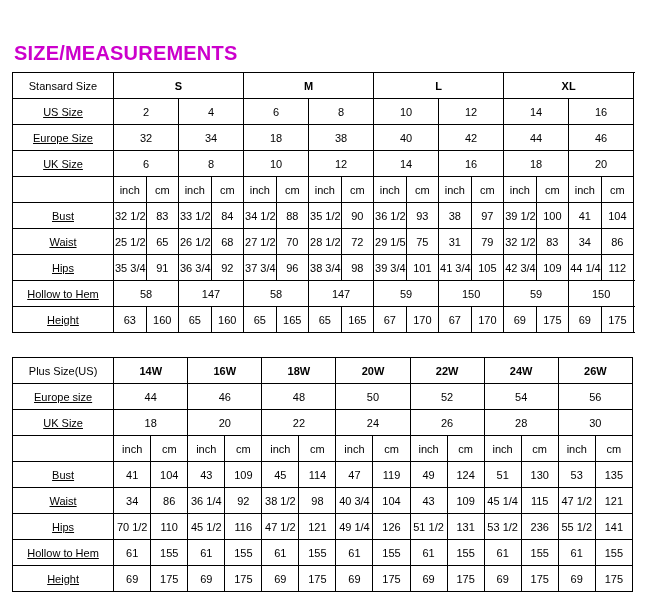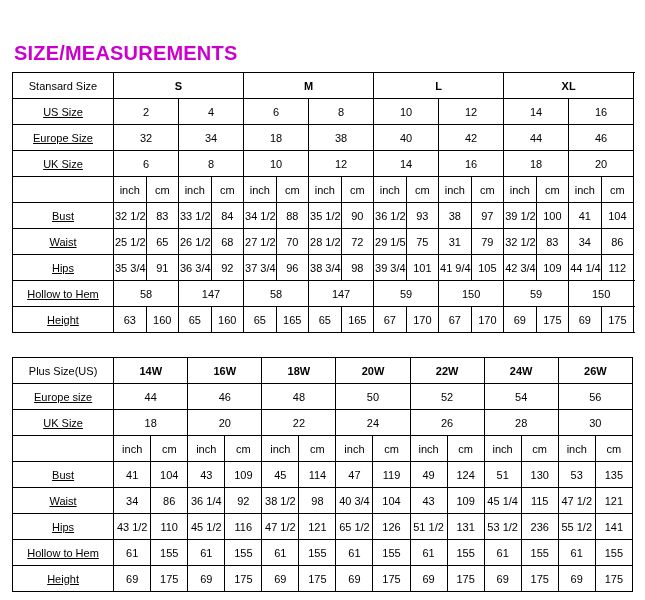--- a/index.html
+++ b/index.html
@@ -207,21 +207,21 @@
         <td>35 3/4</td>
         <td>91</td>
         <td>36 3/4</td>
         <td>92</td>
         <td>37 3/4</td>
         <td>96</td>
         <td>38 3/4</td>
         <td>98</td>
         <td>39 3/4</td>
         <td>101</td>
-        <td>41 9/4</td>
+        <td>41 3/4</td>
         <td>105</td>
         <td>42 3/4</td>
         <td>109</td>
         <td>44 1/4</td>
         <td>112</td>
       </tr>
 
       <tr>
         <td class="label">Hollow to Hem</td>
         <td colspan="2">58</td>
@@ -367,27 +367,27 @@
         <td>43</td>
         <td>109</td>
         <td>45 1/4</td>
         <td>115</td>
         <td>47 1/2</td>
         <td>121</td>
       </tr>
 
       <tr>
         <td class="label">Hips</td>
-        <td>43 1/2</td>
+        <td>70 1/2</td>
         <td>110</td>
         <td>45 1/2</td>
         <td>116</td>
         <td>47 1/2</td>
         <td>121</td>
-        <td>65 1/2</td>
+        <td>49 1/4</td>
         <td>126</td>
         <td>51 1/2</td>
         <td>131</td>
         <td>53 1/2</td>
         <td>236</td>
         <td>55 1/2</td>
         <td>141</td>
       </tr>
 
       <tr>

